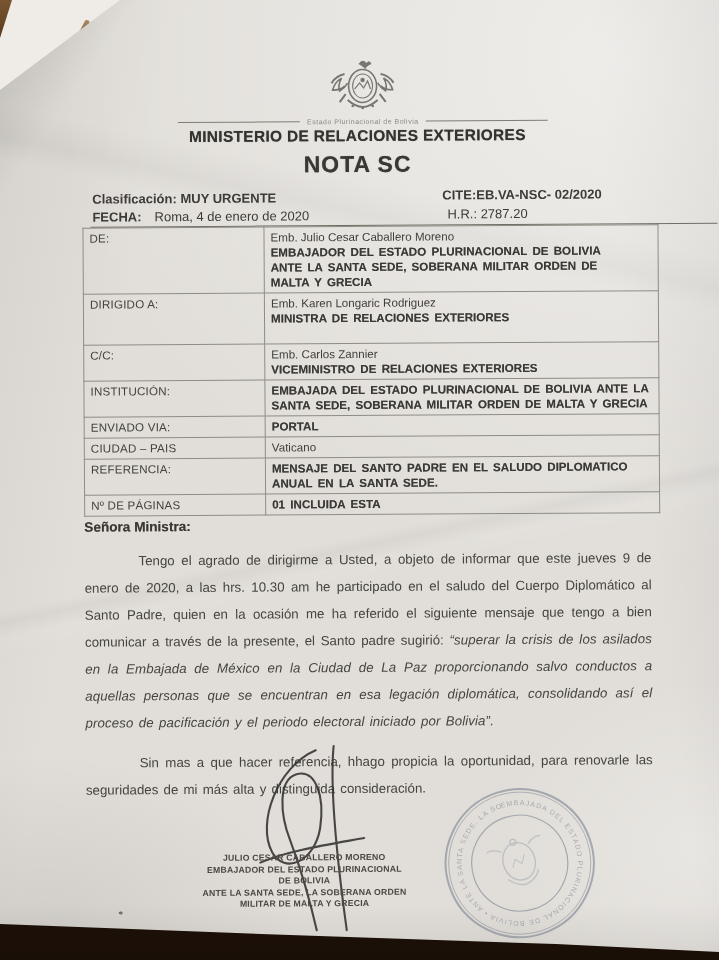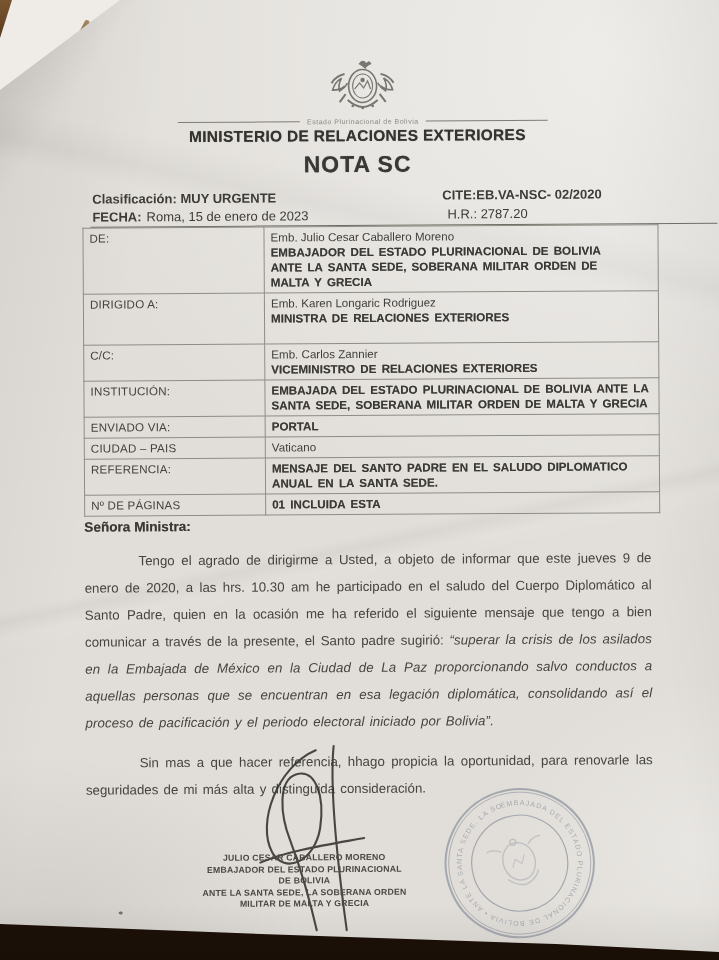--- a/index.html
+++ b/index.html
@@ -59,21 +59,21 @@
     position:absolute;left:0;top:151px;width:719px;text-align:center;
     font-weight:bold;font-size:23px;letter-spacing:1px;color:#3a3834;
     text-shadow:0 0 .8px rgba(58,56,52,.7);
   }
 
   
   .meta{position:absolute;left:92px;top:188px;width:627px;font-size:13px;}
   .m-clas{position:absolute;left:2px;top:2px;font-weight:bold;}
   .m-cite{position:absolute;left:352px;top:0;font-weight:bold;}
   .m-fecha{position:absolute;left:2px;top:20px;}
-  .m-fecha .lbl{font-weight:bold;margin-right:5px;}
+  .m-fecha .lbl{font-weight:bold;margin-right:13px;}
   .m-hr{position:absolute;left:357px;top:19px;font-weight:normal;}
   .m-underline{position:absolute;left:0;top:37px;width:627px;height:1.3px;background:#6f6e66;}
 
   
   table.note{
     position:absolute;left:84px;top:226px;width:576px;
     border-collapse:collapse;table-layout:fixed;
     font-size:11.6px;line-height:15px;color:#413f3b;
   }
   table.note td{
@@ -146,21 +146,21 @@
         <span class="rule"></span>
       </div>
 
       <div class="ministry">MINISTERIO DE RELACIONES EXTERIORES</div>
       <div class="doc-type">NOTA SC</div>
 
       <div class="meta">
         <div class="m-clas">Clasificación: MUY URGENTE</div>
         <div class="m-cite">CITE:EB.VA-NSC- 02/2020</div>
         <div class="m-fecha">
-          <span class="lbl">FECHA:</span><span>Roma, 15 de enero de 2023</span>
+          <span class="lbl">FECHA:</span><span>Roma, 4 de enero de 2020</span>
         </div>
         <div class="m-hr">H.R.:  2787.20</div>
         <div class="m-underline"></div>
       </div>
 
       <table class="note">
         <tbody>
             <tr>
           <td class="lbl">DE:</td>
           <td>

